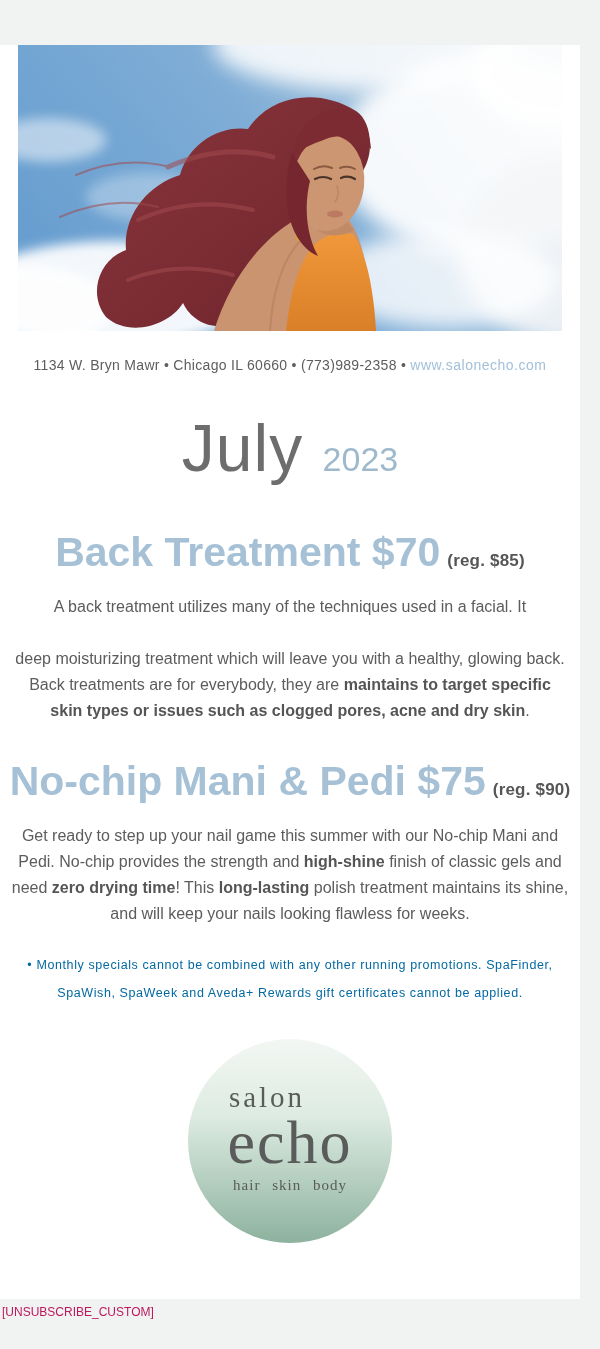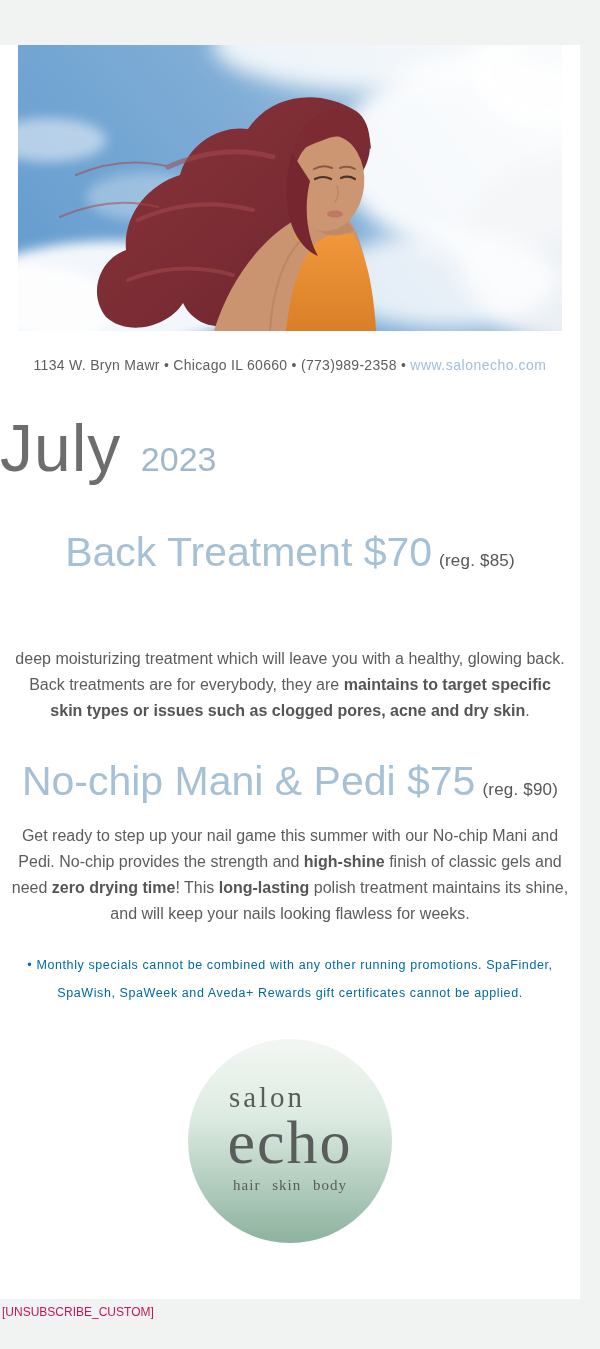--- a/index.html
+++ b/index.html
@@ -32,40 +32,40 @@
   }
   .address a {
     color: #a2c0da;
     text-decoration: none;
     letter-spacing: 0.5px;
     cursor: pointer;
   }
 
   .month {
     margin-top: 38px;
-    text-align: left;
+    text-align: center;
     line-height: 74px;
     height: 74px;
   }
   .month .month-name {
     font-size: 66px;
     color: #6d6d6d;
     letter-spacing: 1px;
   }
   .month .month-year {
     font-size: 34px;
     color: #9fb9cc;
     margin-left: 15px;
   }
 
   .special-title {
     margin: 44px 0 0 0;
     text-align: center;
     font-size: 41px;
-    font-weight: 400;
+    font-weight: 700;
     color: #a6c1d5;
     line-height: 47px;
   }
   .special-title .reg {
     font-size: 17px;
     color: #565656;
     letter-spacing: 0.2px;
     margin-left: 7px;
   }
   .special-title.second { margin-top: 34px; }
@@ -245,21 +245,21 @@
 
   <div class="month">
     <span class="month-name">July</span>
     <span class="month-year">2023</span>
   </div>
 
   <h2 class="special-title">
     <span>Back Treatment $70</span><span class="reg">(reg. $85)</span>
   </h2>
   <p class="para">
-    <br>
+    <span>A back treatment utilizes many of the techniques used in a facial. It</span><br>
     <br>
     <span>deep moisturizing treatment which will leave you with a healthy, glowing back.</span><br>
     <span>Back treatments are for everybody, they are </span><strong>maintains to target specific</strong><br>
     <strong>skin types or issues such as clogged pores, acne and dry skin</strong><span>.</span>
   </p>
 
   <h2 class="special-title second">
     <span>No-chip Mani &amp; Pedi $75</span><span class="reg">(reg. $90)</span>
   </h2>
   <p class="para">

